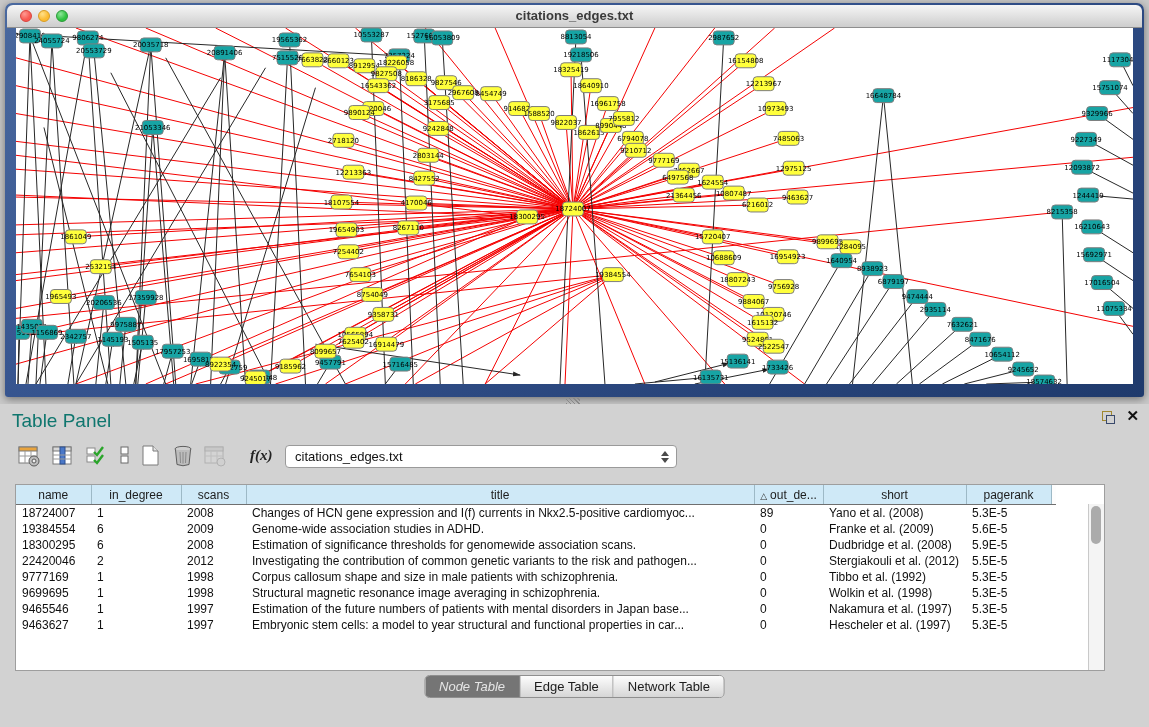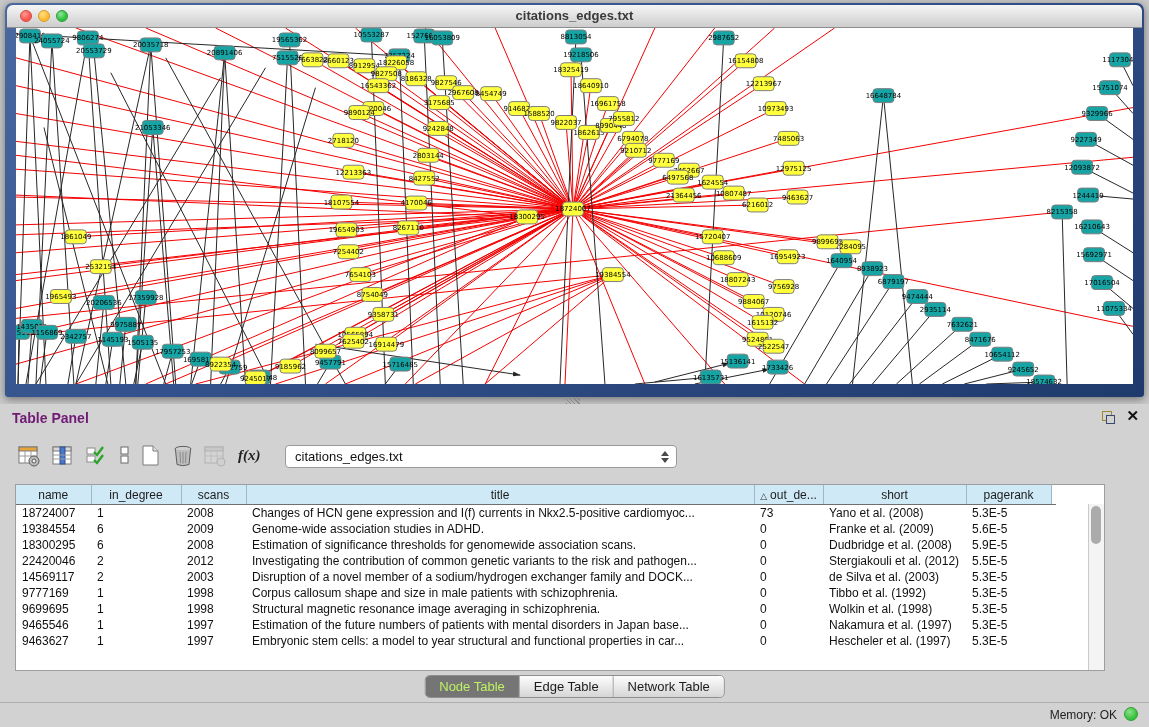--- a/index.html
+++ b/index.html
@@ -22,30 +22,30 @@
   .canvas{position:absolute;left:11px;top:25px;right:11px;bottom:13px;background:#ffffff;overflow:hidden;}
   .canvas svg{display:block;width:100%;height:100%;}
 
   
   .divider-handle{position:absolute;left:566px;top:398px;width:14px;height:6px;
     background:repeating-linear-gradient(45deg,#8a8a8a 0 1px,transparent 1px 3px);}
 
   
   .table-panel{position:absolute;left:0;top:404px;width:1149px;height:323px;background:#d2d2d2;}
   .panel-header{position:absolute;left:0;top:0;right:0;height:27px;}
-  .panel-title{position:absolute;left:12px;top:6px;font-size:14px;color:#701a75;font-weight:bold;}
+  .panel-title{position:absolute;left:12px;top:6px;font-size:19px;color:#0f766e;}
   .float-btn{position:absolute;right:34px;top:7px;width:13px;height:13px;}
   .float-btn .sq1{position:absolute;left:0;top:0;width:8px;height:8px;border:1px solid #a08830;}
   .float-btn .sq2{position:absolute;right:0;bottom:0;width:7px;height:7px;border:1px solid #39496b;background:#d2d2d2;}
   .close-btn{position:absolute;right:10px;top:3px;font-size:15px;font-weight:bold;color:#111;cursor:default;}
 
   .toolbar{position:absolute;left:0;top:36px;right:0;height:34px;}
   .tb-icon{position:absolute;top:3px;width:26px;height:26px;}
   .tb-icon svg{display:block;}
-  .fx-icon{font-family:"Liberation Serif",serif;font-style:italic;font-weight:bold;font-size:15px;color:#222;top:7px;}
+  .fx-icon{font-family:"Liberation Serif",serif;font-style:italic;font-weight:bold;font-size:15px;color:#222;top:7px;margin-left:12px;}
   .combo{position:absolute;left:285px;top:5px;width:392px;height:23px;background:#fff;
     border:1px solid #9a9a9a;border-radius:4px;box-sizing:border-box;}
   .combo .val{position:absolute;left:9px;top:3px;font-size:13px;color:#111;}
   .combo .arrows{position:absolute;right:7px;top:4px;width:9px;height:14px;}
   .combo .up{position:absolute;left:1px;top:1px;width:0;height:0;border-left:4px solid transparent;
     border-right:4px solid transparent;border-bottom:5px solid #4a4a4a;}
   .combo .down{position:absolute;left:1px;bottom:1px;width:0;height:0;border-left:4px solid transparent;
     border-right:4px solid transparent;border-top:5px solid #4a4a4a;}
 
   .table-wrap{position:absolute;left:15px;top:80px;width:1090px;height:187px;background:#fff;
@@ -58,21 +58,21 @@
     overflow:hidden;border:none;}
   .sort-glyph{font-size:9px;margin-right:3px;color:#333;}
   .vscroll{position:absolute;right:0;top:19px;bottom:0;width:15px;background:#f4f4f4;border-left:1px solid #c9c9c9;}
   .vthumb{position:absolute;left:2px;top:2px;width:10px;height:38px;border-radius:6px;background:#ababab;}
 
   .tabs{position:absolute;left:50%;transform:translateX(-50%);top:271px;height:21px;display:flex;
     border:1px solid #8f8f8f;border-radius:5px;overflow:hidden;background:#e8e8e8;}
   .tab{height:21px;line-height:21px;font-size:13px;padding:0 14px;color:#1c1c1c;
     background:linear-gradient(#fdfdfd,#d6d6d6);border-right:1px solid #9a9a9a;}
   .tab:last-child{border-right:none;}
-  .tab.active{background:#757575;color:#bef264;}
+  .tab.active{background:#757575;color:#e5e5e5;font-style:italic;}
 
   .statusbar{position:absolute;left:0;top:298px;right:0;height:25px;border-top:1px solid #aeaeae;}
   .memory{position:absolute;right:32px;top:5px;font-size:12px;color:#222;}
   .memdot{position:absolute;right:11px;top:4px;width:14px;height:14px;border-radius:50%;
     background:radial-gradient(circle at 38% 32%,#8ce08c,#38c13c 65%);border:1px solid #2f9e33;box-sizing:border-box;}
 </style>
 </head>
 <body>
 
 <div class="net-window">
@@ -919,21 +919,21 @@
             <th>pagerank</th>
             <th class="filler"></th>
           </tr>
         </thead>
       <tbody id="tbody">
           <tr>
             <td>18724007</td>
             <td>1</td>
             <td>2008</td>
             <td>Changes of HCN gene expression and I(f) currents in Nkx2.5-positive cardiomyoc...</td>
-            <td>73</td>
+            <td>89</td>
             <td>Yano et al. (2008)</td>
             <td>5.3E-5</td>
             <td></td>
           </tr>
           <tr>
             <td>19384554</td>
             <td>6</td>
             <td>2009</td>
             <td>Genome-wide association studies in ADHD.</td>
             <td>0</td>
@@ -952,30 +952,20 @@
             <td></td>
           </tr>
           <tr>
             <td>22420046</td>
             <td>2</td>
             <td>2012</td>
             <td>Investigating the contribution of common genetic variants to the risk and pathogen...</td>
             <td>0</td>
             <td>Stergiakouli et al. (2012)</td>
             <td>5.5E-5</td>
-            <td></td>
-          </tr>
-          <tr>
-            <td>14569117</td>
-            <td>2</td>
-            <td>2003</td>
-            <td>Disruption of a novel member of a sodium/hydrogen exchanger family and DOCK...</td>
-            <td>0</td>
-            <td>de Silva et al. (2003)</td>
-            <td>5.3E-5</td>
             <td></td>
           </tr>
           <tr>
             <td>9777169</td>
             <td>1</td>
             <td>1998</td>
             <td>Corpus callosum shape and size in male patients with schizophrenia.</td>
             <td>0</td>
             <td>Tibbo et al. (1992)</td>
             <td>5.3E-5</td>
@@ -1017,17 +1007,13 @@
       <div class="vthumb"></div>
     </div>
   </div>
 
   <div class="tabs">
     <div class="tab active">Node Table</div>
     <div class="tab">Edge Table</div>
     <div class="tab">Network Table</div>
   </div>
 
-  <div class="statusbar">
-    <span class="memory">Memory: OK</span>
-    <span class="memdot"></span>
-  </div>
 </div>
 
 </body></html>

